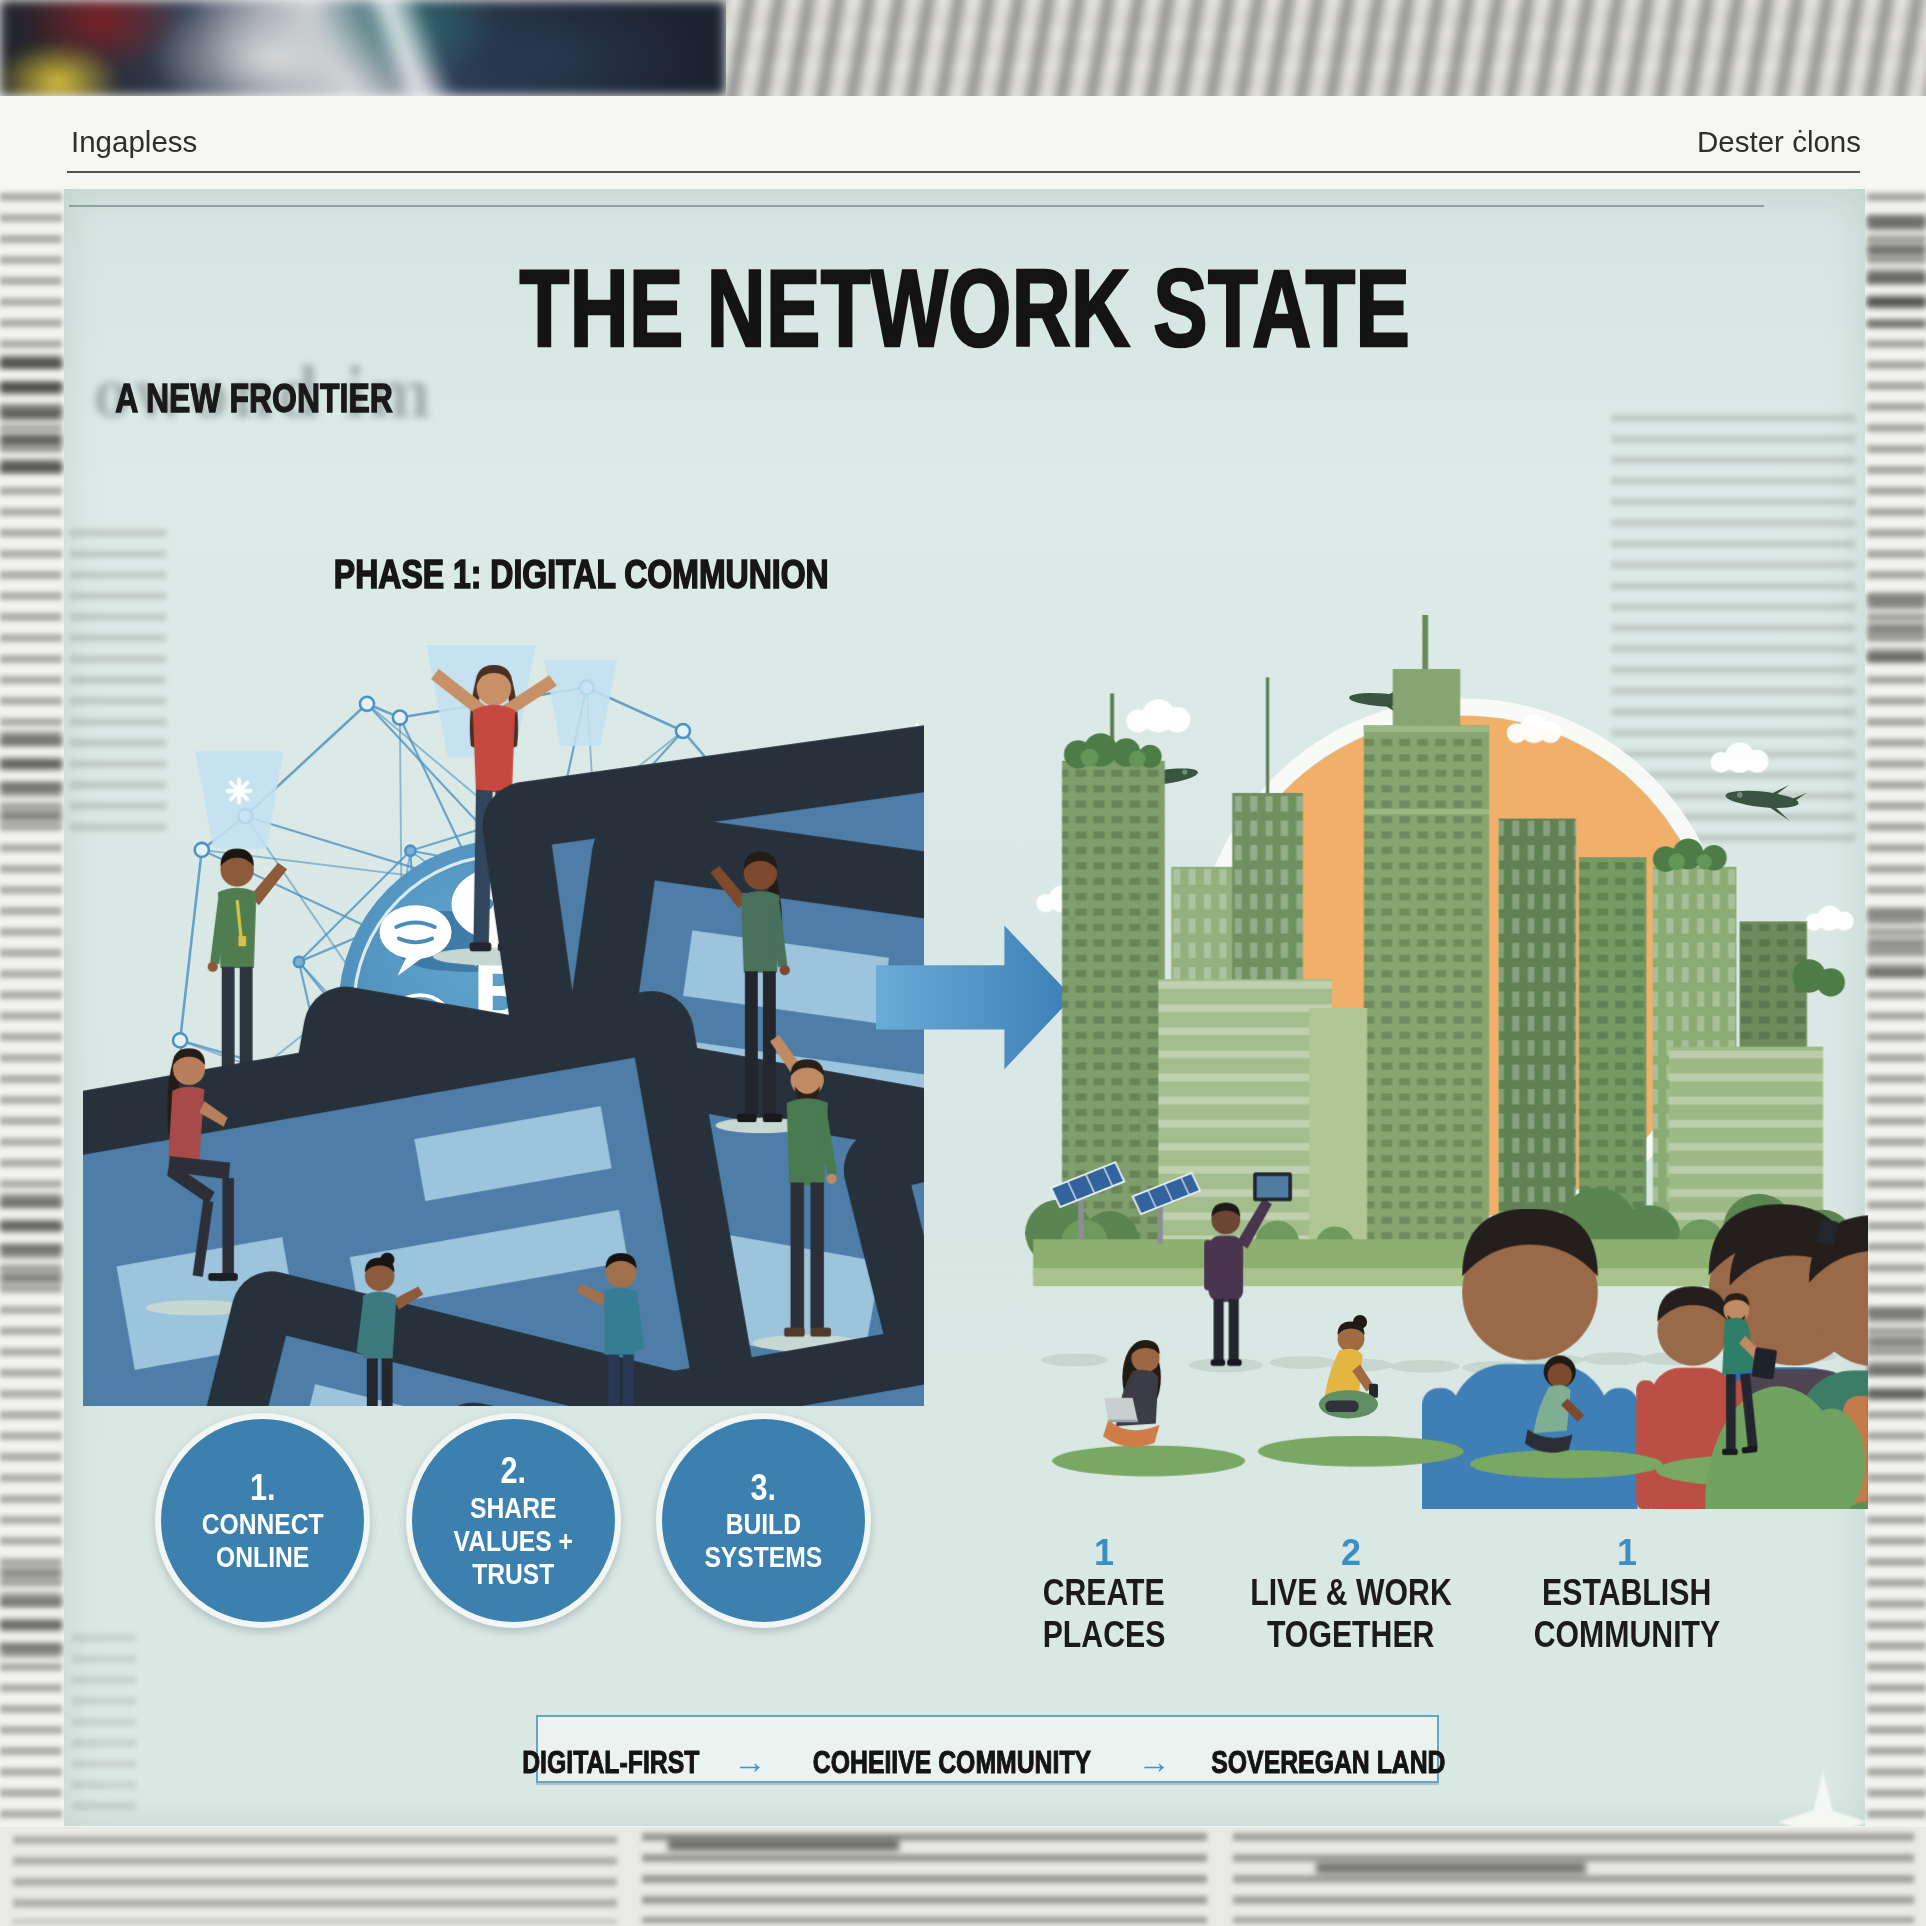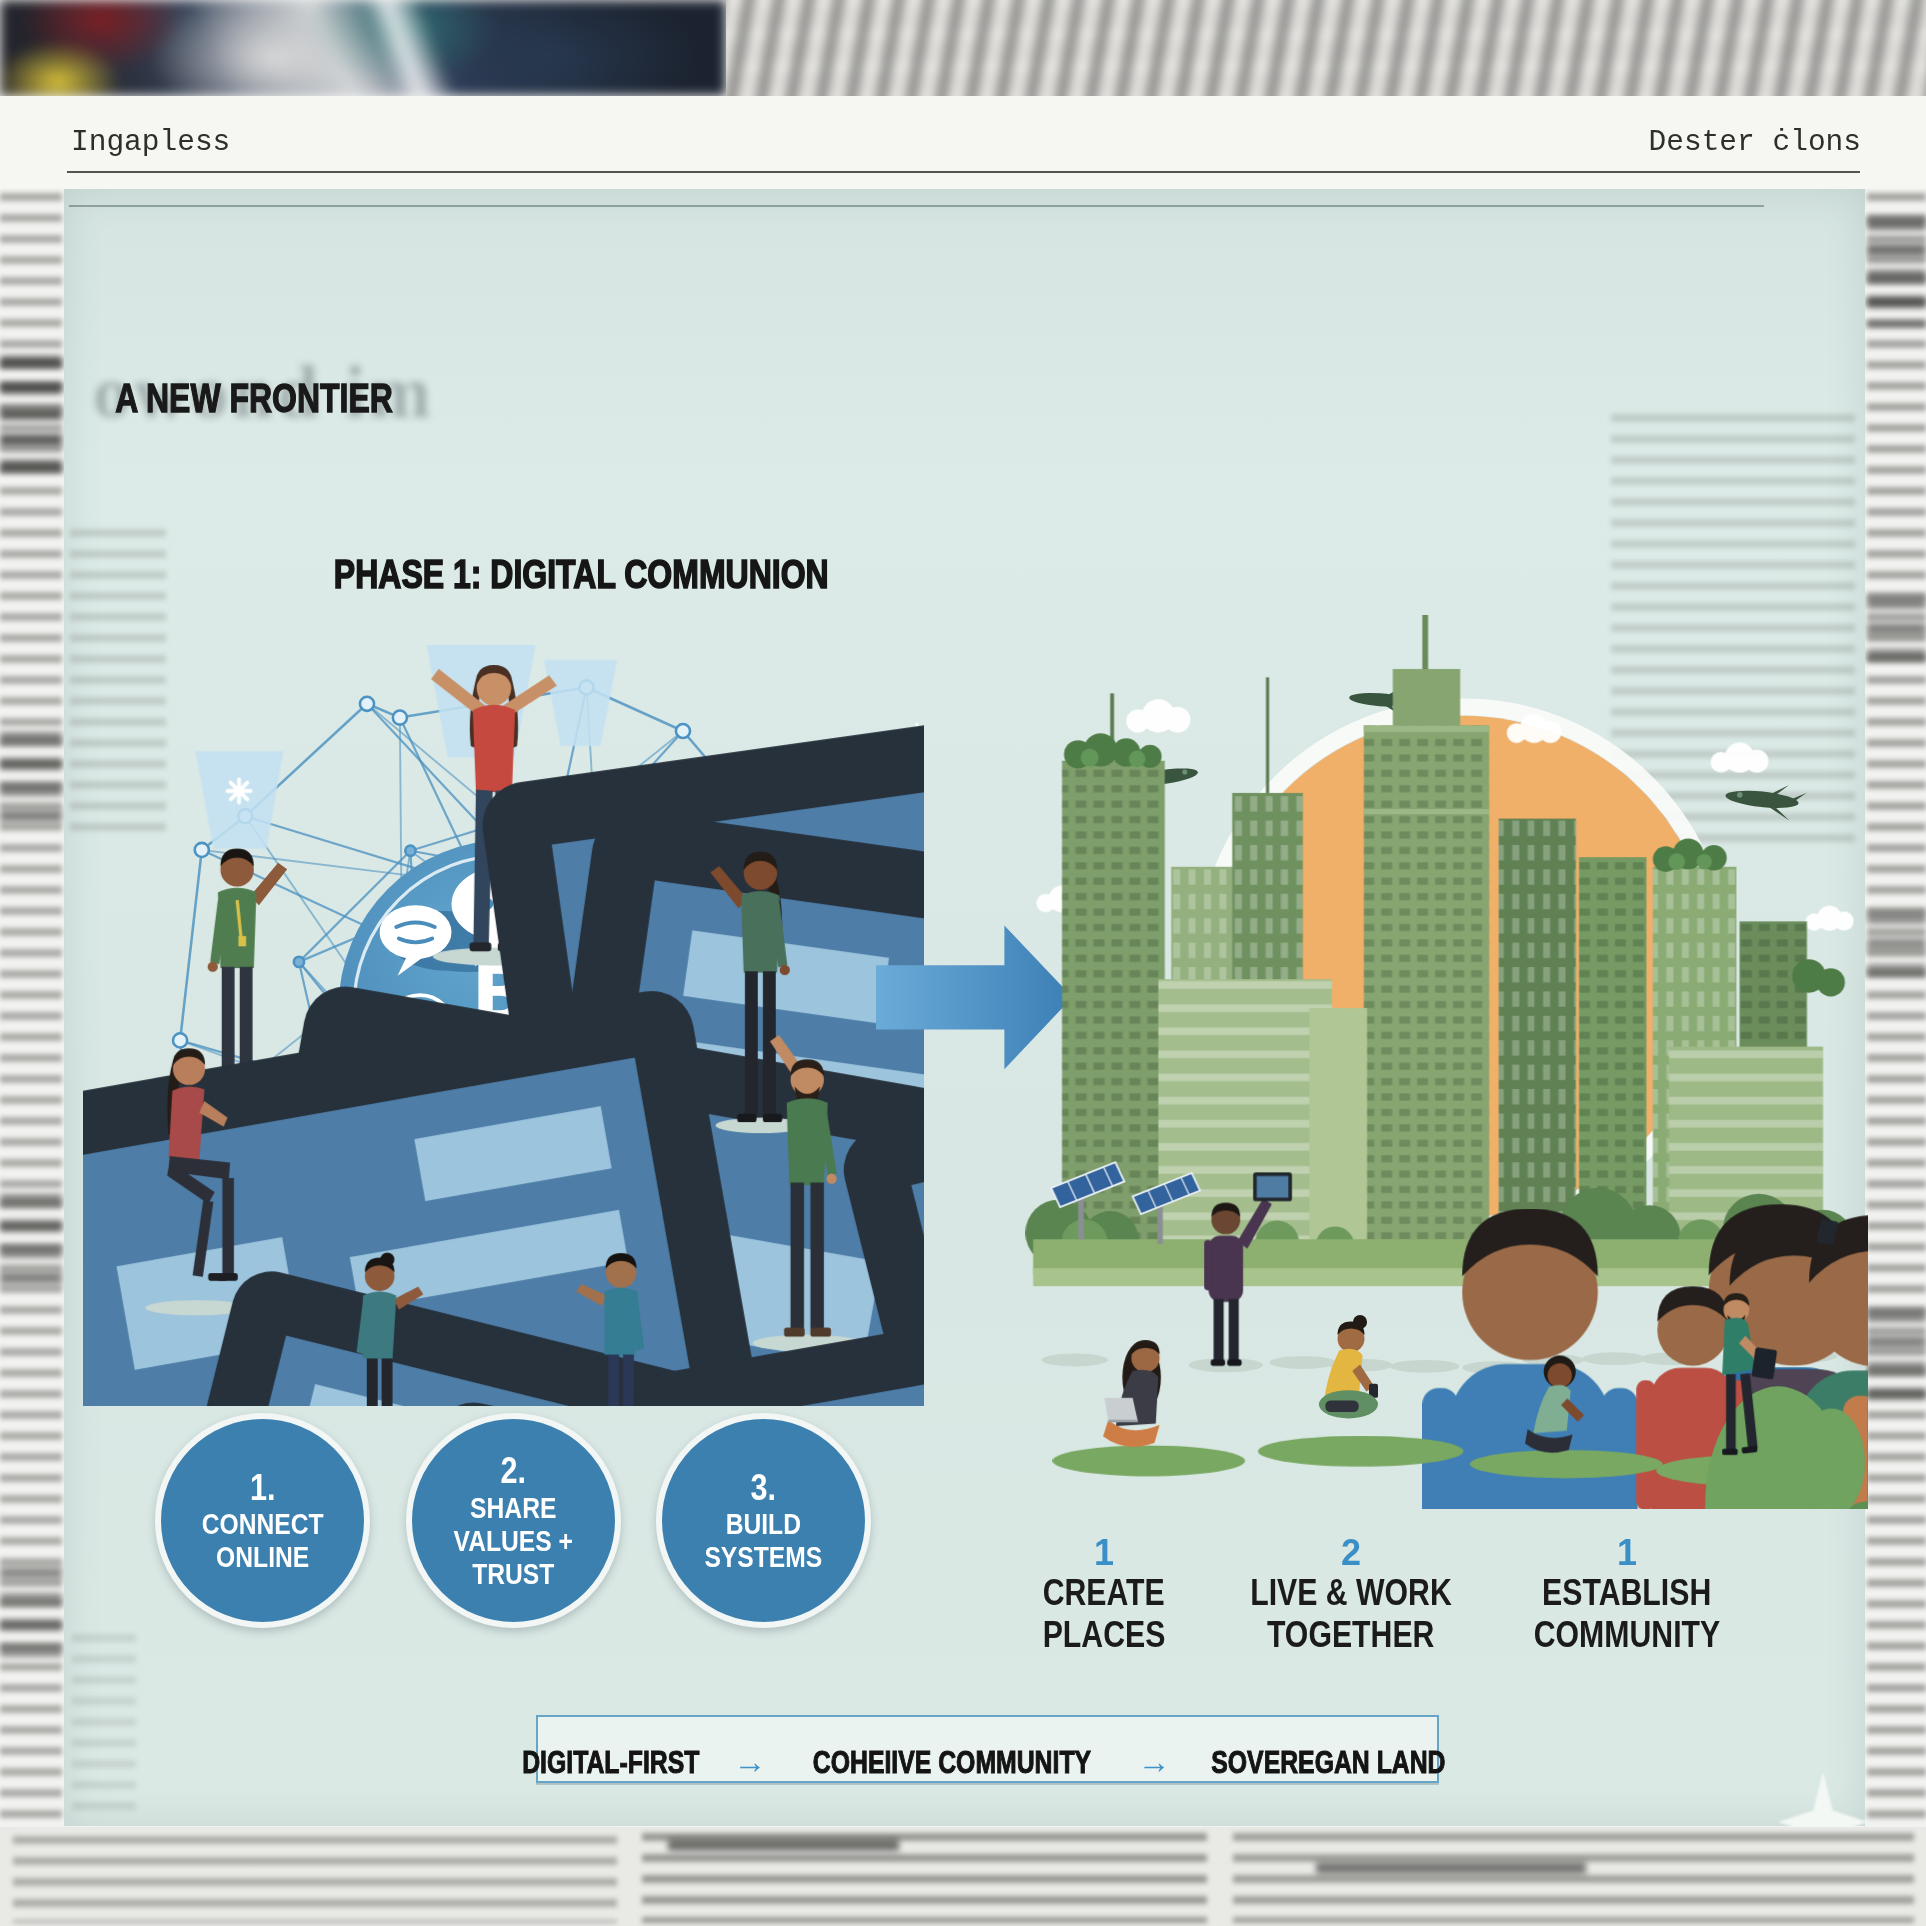--- a/index.html
+++ b/index.html
@@ -23,21 +23,21 @@
   .diag-news .tex{position:absolute;left:-39px;top:-26px;width:1284px;height:154px;
     background:repeating-linear-gradient(100deg, rgba(70,70,70,.6) 0 13px, transparent 13px 29.5px),
                repeating-linear-gradient(0deg, transparent 0 22px, #e7e6e2 22px 33px);
     filter:blur(4.5px);opacity:.75;}
   .white-band{left:0;top:96px;width:1926px;height:93px;background:#f6f6f3;}
   .blurlines{background-image:repeating-linear-gradient(180deg, rgba(78,78,74,.85) 0 8.3px, rgba(0,0,0,0) 8.3px 21px);
     filter:blur(2.6px);}
   .boldpatch{background-image:repeating-linear-gradient(180deg, rgba(40,40,38,.9) 0 11.6px, rgba(0,0,0,0) 11.6px 26px);
     filter:blur(3.2px);}
   
-  .masthead{font-family:Liberation Mono, monospace;font-size:29.5px;color:#2e2e2b;top:125px;}
+  .masthead{font-family:Liberation Sans, sans-serif;font-size:29.5px;color:#2e2e2b;top:125px;}
   .mast-rule{left:67px;top:171px;width:1793px;height:1.9px;background:#53534f;}
   
   .panel{left:64px;top:189px;width:1801px;height:1637px;
     background:linear-gradient(180deg,#d5e4e0 0%,#dcebe7 18%,#d8e7e3 60%,#dbe9e5 100%);
     box-shadow:inset 0 0 39px rgba(60,85,78,.14);}
   .panel-rule{left:5.1px;top:16px;width:1695px;height:1.9px;background:rgba(80,100,95,.5);}
   .ghost-head{left:29px;top:161px;font-family:"Liberation Serif","DejaVu Serif",serif;
     font-weight:700;font-size:74px;color:rgba(40,48,55,.30);filter:blur(3.9px);letter-spacing:3.9px;}
   .ghost-col{opacity:.22;}
   .title{left:0;top:64px;width:1801px;text-align:center;color:#141414;}
@@ -100,20 +100,21 @@
   <div class="abs boldpatch" style="left:1867px;top:1310px;width:59px;height:90px;opacity:.6;"></div>
 
   <div class="abs panel">
     <div class="abs panel-rule"></div>
 
     <div class="abs ghost-head">owond im</div>
     <div class="abs blurlines ghost-col" style="left:1547px;top:225px;width:244px;height:437px;"></div>
     <div class="abs blurlines ghost-col" style="left:6.4px;top:340px;width:96px;height:308px;"></div>
     <div class="abs blurlines ghost-col" style="left:7.7px;top:1445px;width:64px;height:180px;opacity:.16;"></div>
 
+    <div class="abs title"><span class="big">THE NETWORK STATE</span></div>
     <div class="abs subtitle"><span>A NEW FRONTIER</span></div>
     <div class="abs phase-head" style="left:164px;width:706px;"><span>PHASE 1: DIGITAL COMMUNION</span></div>
 
     <svg class="abs" style="left:19px;top:408px;width:841px;height:809px;" viewBox="0 0 1310 1260">
       <defs>
         <radialGradient id="globeG" cx="40%" cy="32%" r="80%">
           <stop offset="0" stop-color="#61a5ce"></stop>
             <stop offset="1" stop-color="#3e7dab"></stop>
         </radialGradient>
         <symbol id="star5" viewBox="-24 -24 48 48" overflow="visible">

